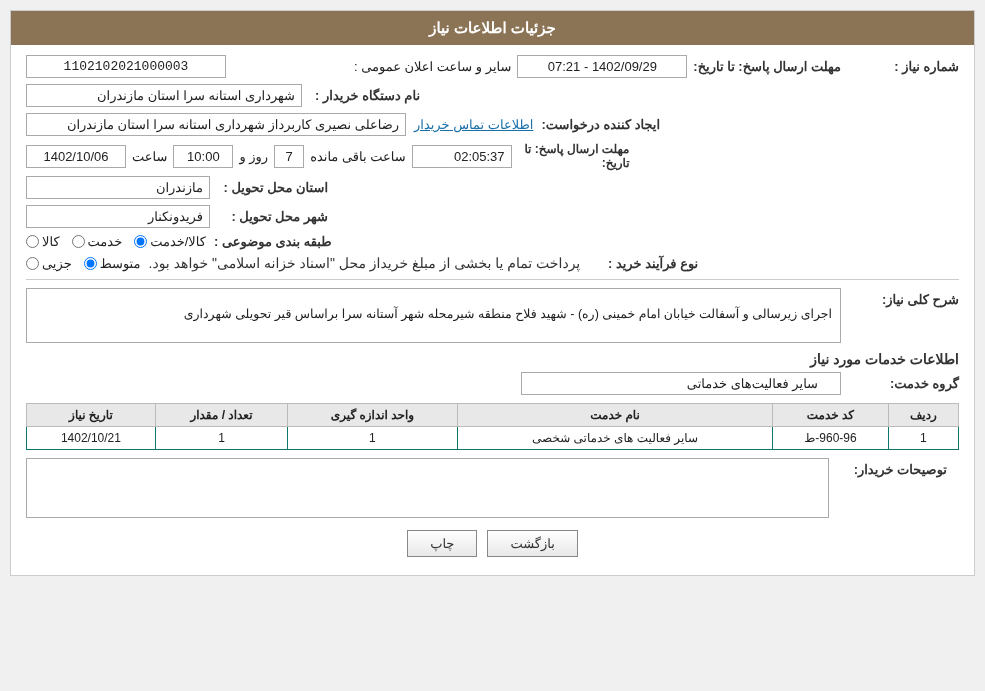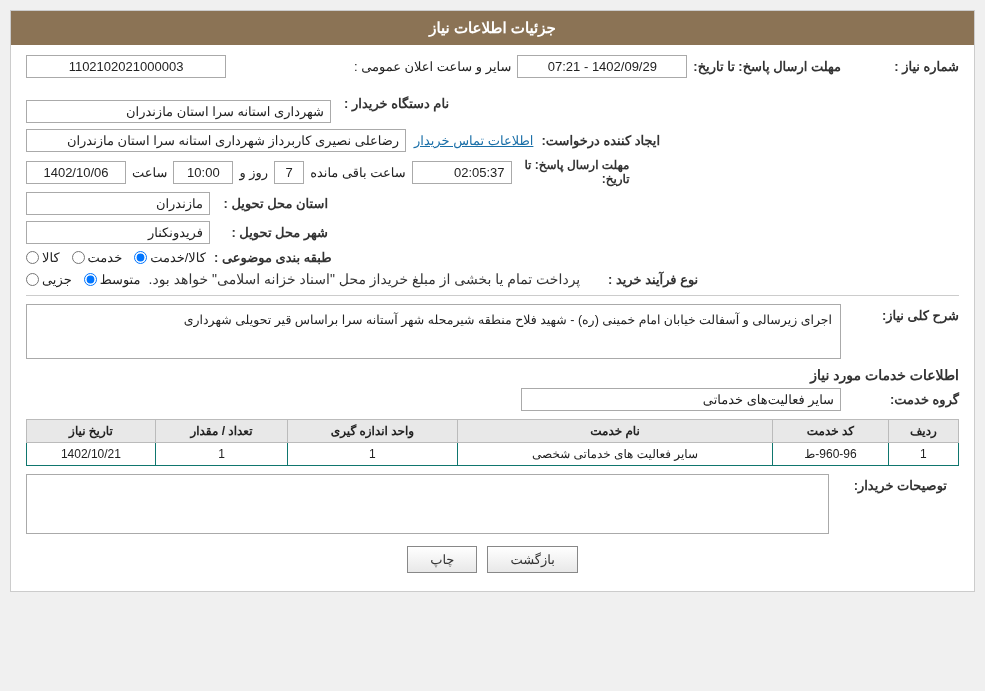--- a/index.html
+++ b/index.html
@@ -47,22 +47,21 @@
       text-align: right;
     }
     .field-value {
       background: #fff;
       border: 1px solid #aaa;
       padding: 3px 6px;
       min-height: 22px;
       text-align: right;
     }
     .input-wide {
-      width: 305px;
-      margin-top: 16px;
+      width: 276px;
     }
     .input-medium {
       width: 184px;
     }
     .row-shomara {
       display: flex;
       align-items: center;
       margin-bottom: 6px;
       justify-content: space-between;
     }
@@ -197,21 +196,21 @@
       font-weight: bold;
       color: #333;
       white-space: nowrap;
       margin-left: 8px;
       min-width: 110px;
       padding-top: 4px;
     }
     .matn-box {
       flex: 1;
       border: 1px solid #aaa;
-      padding: 5px 8px;
+      padding: 15px 8px;
       background: #fff;
       min-height: 55px;
       text-align: right;
       line-height: 1.7;
       font-size: 12.5px;
     }
     .grouh-row {
       display: flex;
       align-items: center;
       margin-bottom: 6px;
@@ -219,21 +218,21 @@
     .grouh-label {
       font-weight: bold;
       color: #333;
       white-space: nowrap;
       margin-left: 8px;
       min-width: 110px;
       text-align: right;
     }
     .grouh-value {
       border: 1px solid #aaa;
-      padding: 3px 6px;
+      padding: 3px 22px;
       background: #fff;
       min-height: 22px;
       width: 320px;
     }
   </style>
 </head>
 <body>
 
 <div class="page-wrapper">
   <div class="main-container">
@@ -248,21 +247,21 @@
         <div class="right-section">
           <span class="field-label">شماره نیاز :</span>
         </div>
         <div class="left-section" style="flex:1; justify-content: space-between;">
           <div style="display:flex; align-items:center;">
 
             <span class="field-label" style="min-width:auto; margin-left:6px;">مهلت ارسال پاسخ: تا تاریخ:</span>
             <span class="field-value date-box" style="min-width:170px; text-align:center;">1402/09/29 - 07:21</span>
             <span style="margin: 0 6px;">سایر و ساعت اعلان عمومی :</span>
           </div>
-          <div style="display:flex; align-items:flex-start; gap:4px;">
+          <div style="display:flex; align-items:flex-start; gap:4px;font-family:Liberation Mono, monospace;">
             <span class="field-value" style="min-width:200px; text-align:center;">1102102021000003</span>
           </div>
         </div>
       </div>
 
       <div class="form-row">
         <span class="field-label">نام دستگاه خریدار :</span>
         <span class="field-value input-wide">شهرداری استانه سرا استان مازندران</span>
       </div>
 

